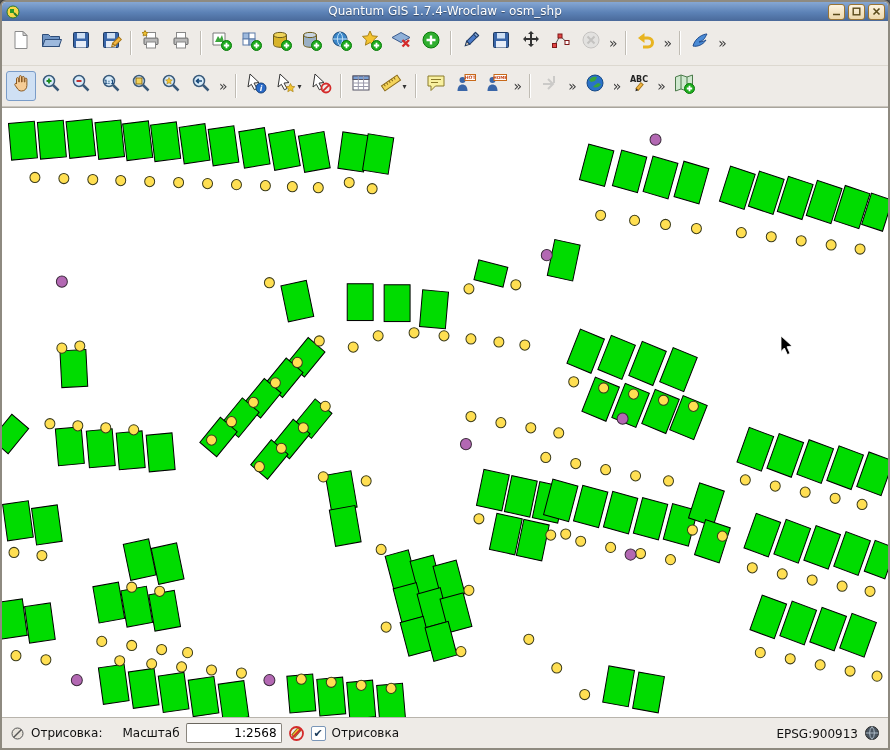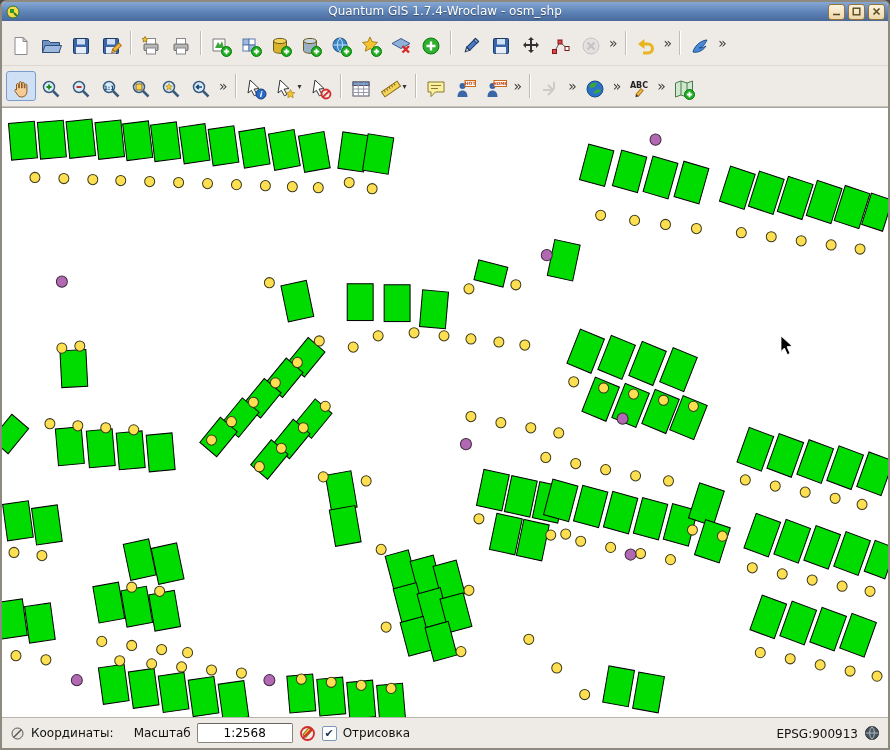--- a/index.html
+++ b/index.html
@@ -16,41 +16,41 @@
     background:linear-gradient(#fdf4e0,#ecd7ab);display:flex;align-items:center;justify-content:center;}
   .wbtn svg{width:9px;height:9px;}
   
   .menubar{flex:0 0 27px;display:flex;align-items:center;padding-left:4px;background:#eeebe7;border-bottom:1px solid #dcd8d0;}
   .menu-item{padding:4px 8px;font-size:13px;color:#1a1a1a;border-radius:3px;}
   .menu-item u{text-decoration:underline;}
   
   .toolbar{display:flex;align-items:center;padding:2px 4px;background:#eeebe7;}
   .tb1{flex:0 0 40px;border-bottom:1px solid #dcd8d0;}
   .tb2{flex:0 0 36px;border-bottom:1px solid #c8c4bc;}
-  .tbtn{width:28px;height:28px;display:flex;align-items:flex-end;justify-content:center;border:1px solid transparent;flex:0 0 auto;}
+  .tbtn{width:28px;height:28px;display:flex;align-items:flex-start;justify-content:center;border:1px solid transparent;flex:0 0 auto;}
   .tbtn svg{width:22px;height:22px;}
   .tbtn.active{background:#cfe0f4;border:1px solid #7a9cc8;border-radius:3px;}
   .tbtn.disabled{opacity:.5;filter:grayscale(1);}
   .caret{font-size:8px;color:#333;margin-left:-3px;width:8px;}
   .sep{width:0;height:24px;border-left:1px solid #c0bcb4;border-right:1px solid #ffffff;margin:0 4px;flex:0 0 auto;}
   .overflow{font-size:14px;color:#3a3a3a;padding:0 3px;flex:0 0 auto;}
   
   .map{flex:1 1 auto;position:relative;background:#ffffff;border-top:1px solid #a8a49c;overflow:hidden;}
   .map svg.canvas{position:absolute;inset:0;width:100%;height:100%;}
   .bld{fill:#00dc00;stroke:#000;stroke-width:1;}
   .node{fill:#ffdf52;stroke:#3a3a1a;stroke-width:1;}
   .poi{fill:#b368b3;stroke:#3a2a3a;stroke-width:1;}
   .cursor{position:absolute;width:16px;height:22px;pointer-events:none;}
   
   .statusbar{flex:0 0 30px;display:flex;align-items:center;gap:6px;padding:0 8px;background:#eeebe7;
     border-top:1px solid #b8b4ac;font-size:12px;color:#111;}
   .sinput{border:1px solid #8a867e;border-top-color:#6a665e;background:#fff;height:18px;font-size:12px;
     font-family:"DejaVu Sans","Liberation Sans",sans-serif;border-radius:2px;padding:0 4px;}
   .coords-input{width:292px;text-align:center;}
-  .scale-input{width:86px;text-align:center;}
+  .scale-input{width:86px;text-align:right;}
   .cb{width:13px;height:13px;border:1px solid #7a96b8;background:#fff;border-radius:2px;display:inline-flex;
     align-items:center;justify-content:center;font-size:11px;color:#1a3a5a;font-weight:bold;line-height:1;}
   .right-group{margin-left:auto;display:flex;align-items:flex-end;gap:6px;}
   .status-icon{display:flex;align-items:center;}
 </style>
 </head>
 <body>
 
 <div class="window">
 
@@ -711,21 +711,21 @@
     </svg>
   </div>
 
   <div class="statusbar">
     <span class="status-icon">
       <svg width="15" height="15" viewBox="0 0 15 15">
           <circle cx="7.5" cy="7.5" r="5.5" fill="#e8e4dc" stroke="#555"></circle>
           <path d="M3.5 11.5l8-8" stroke="#555" stroke-width="1.4"></path>
         </svg>
     </span>
-    <span>Координаты:</span>
+    <span>Отрисовка:</span>
     <span style="width:8px"></span>
     <span>Масштаб</span>
     <input class="sinput scale-input" value="1:2568" style="">
     <span class="status-icon">
       <svg width="17" height="17" viewBox="0 0 17 17">
           <rect x="6" y="3" width="4" height="9" transform="rotate(40 8 8)" fill="#f4c430" stroke="#8a6a1a"></rect>
           <circle cx="8.5" cy="8.5" r="6.5" fill="none" stroke="#d42a2a" stroke-width="1.8"></circle>
           <path d="M4 13l9-9" stroke="#d42a2a" stroke-width="1.8"></path>
         </svg>
     </span>

